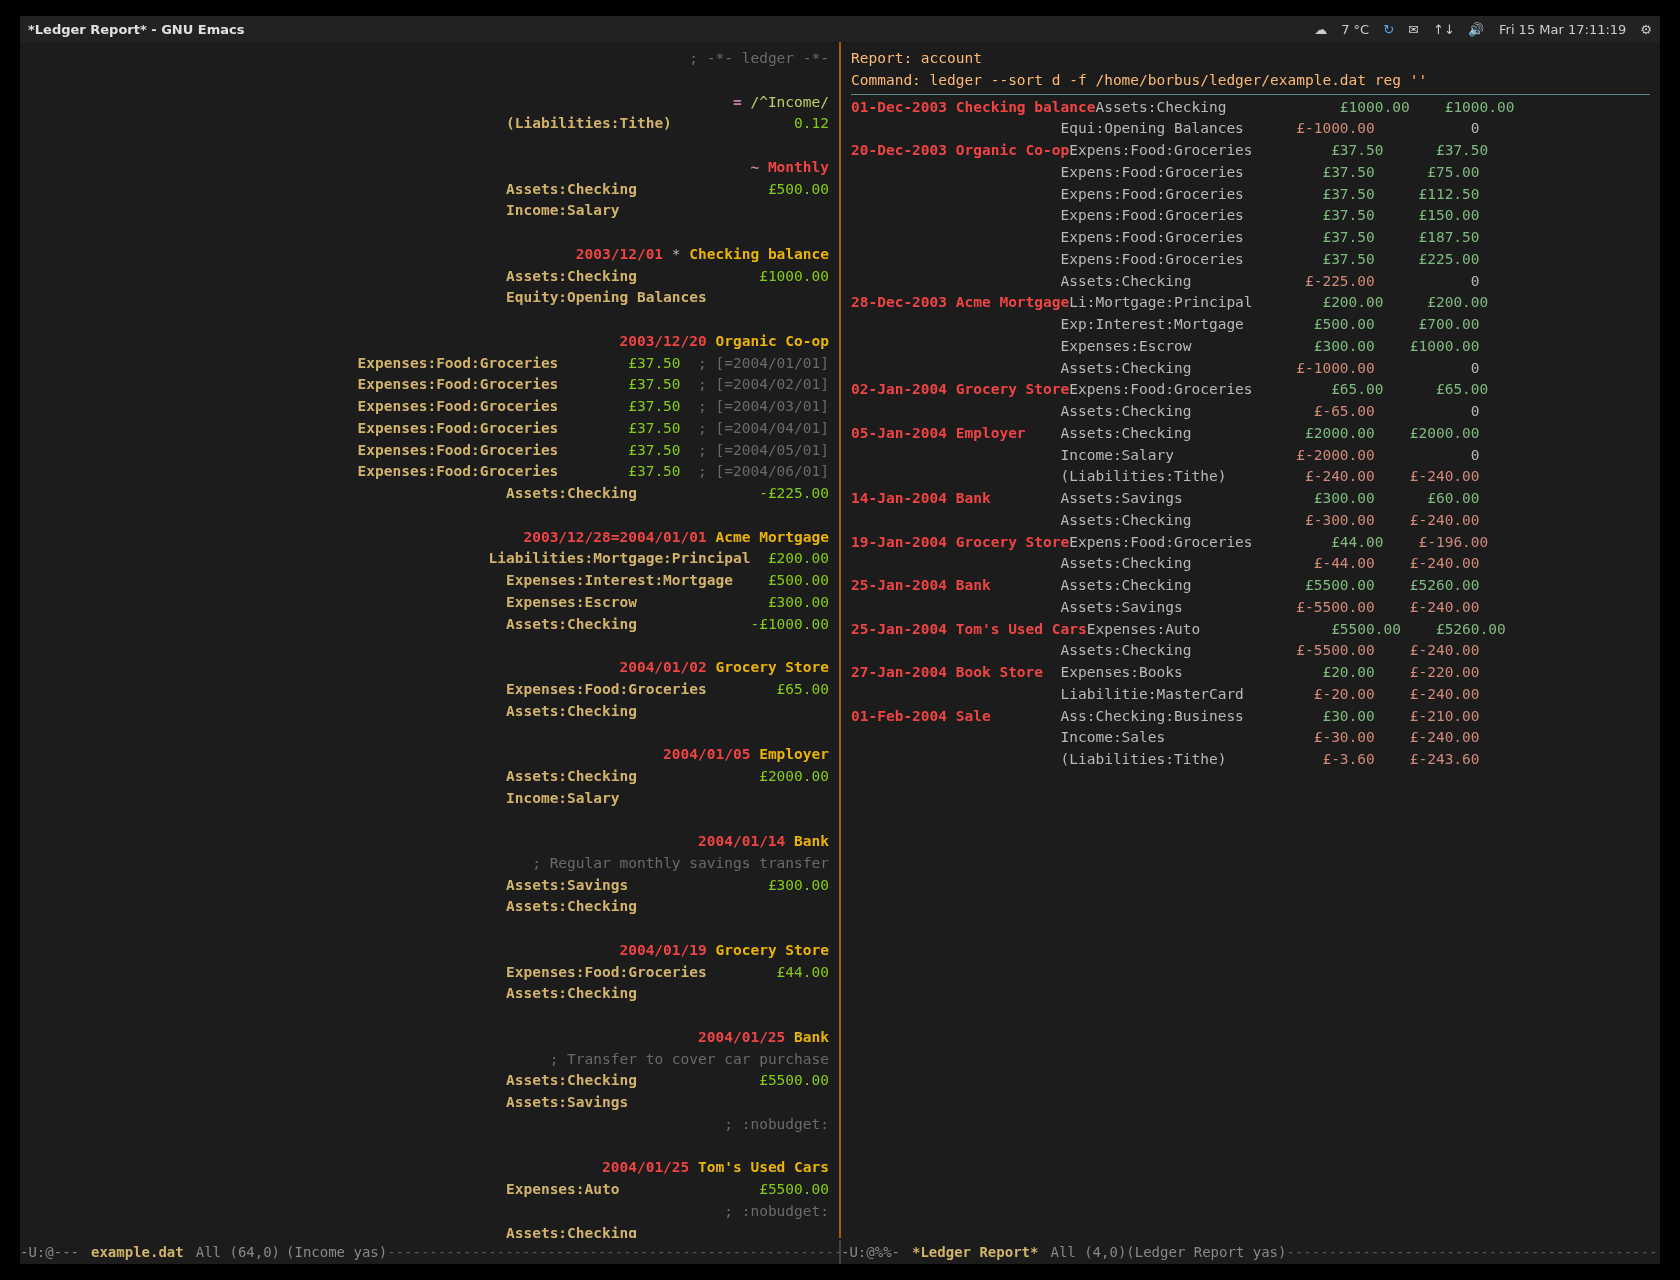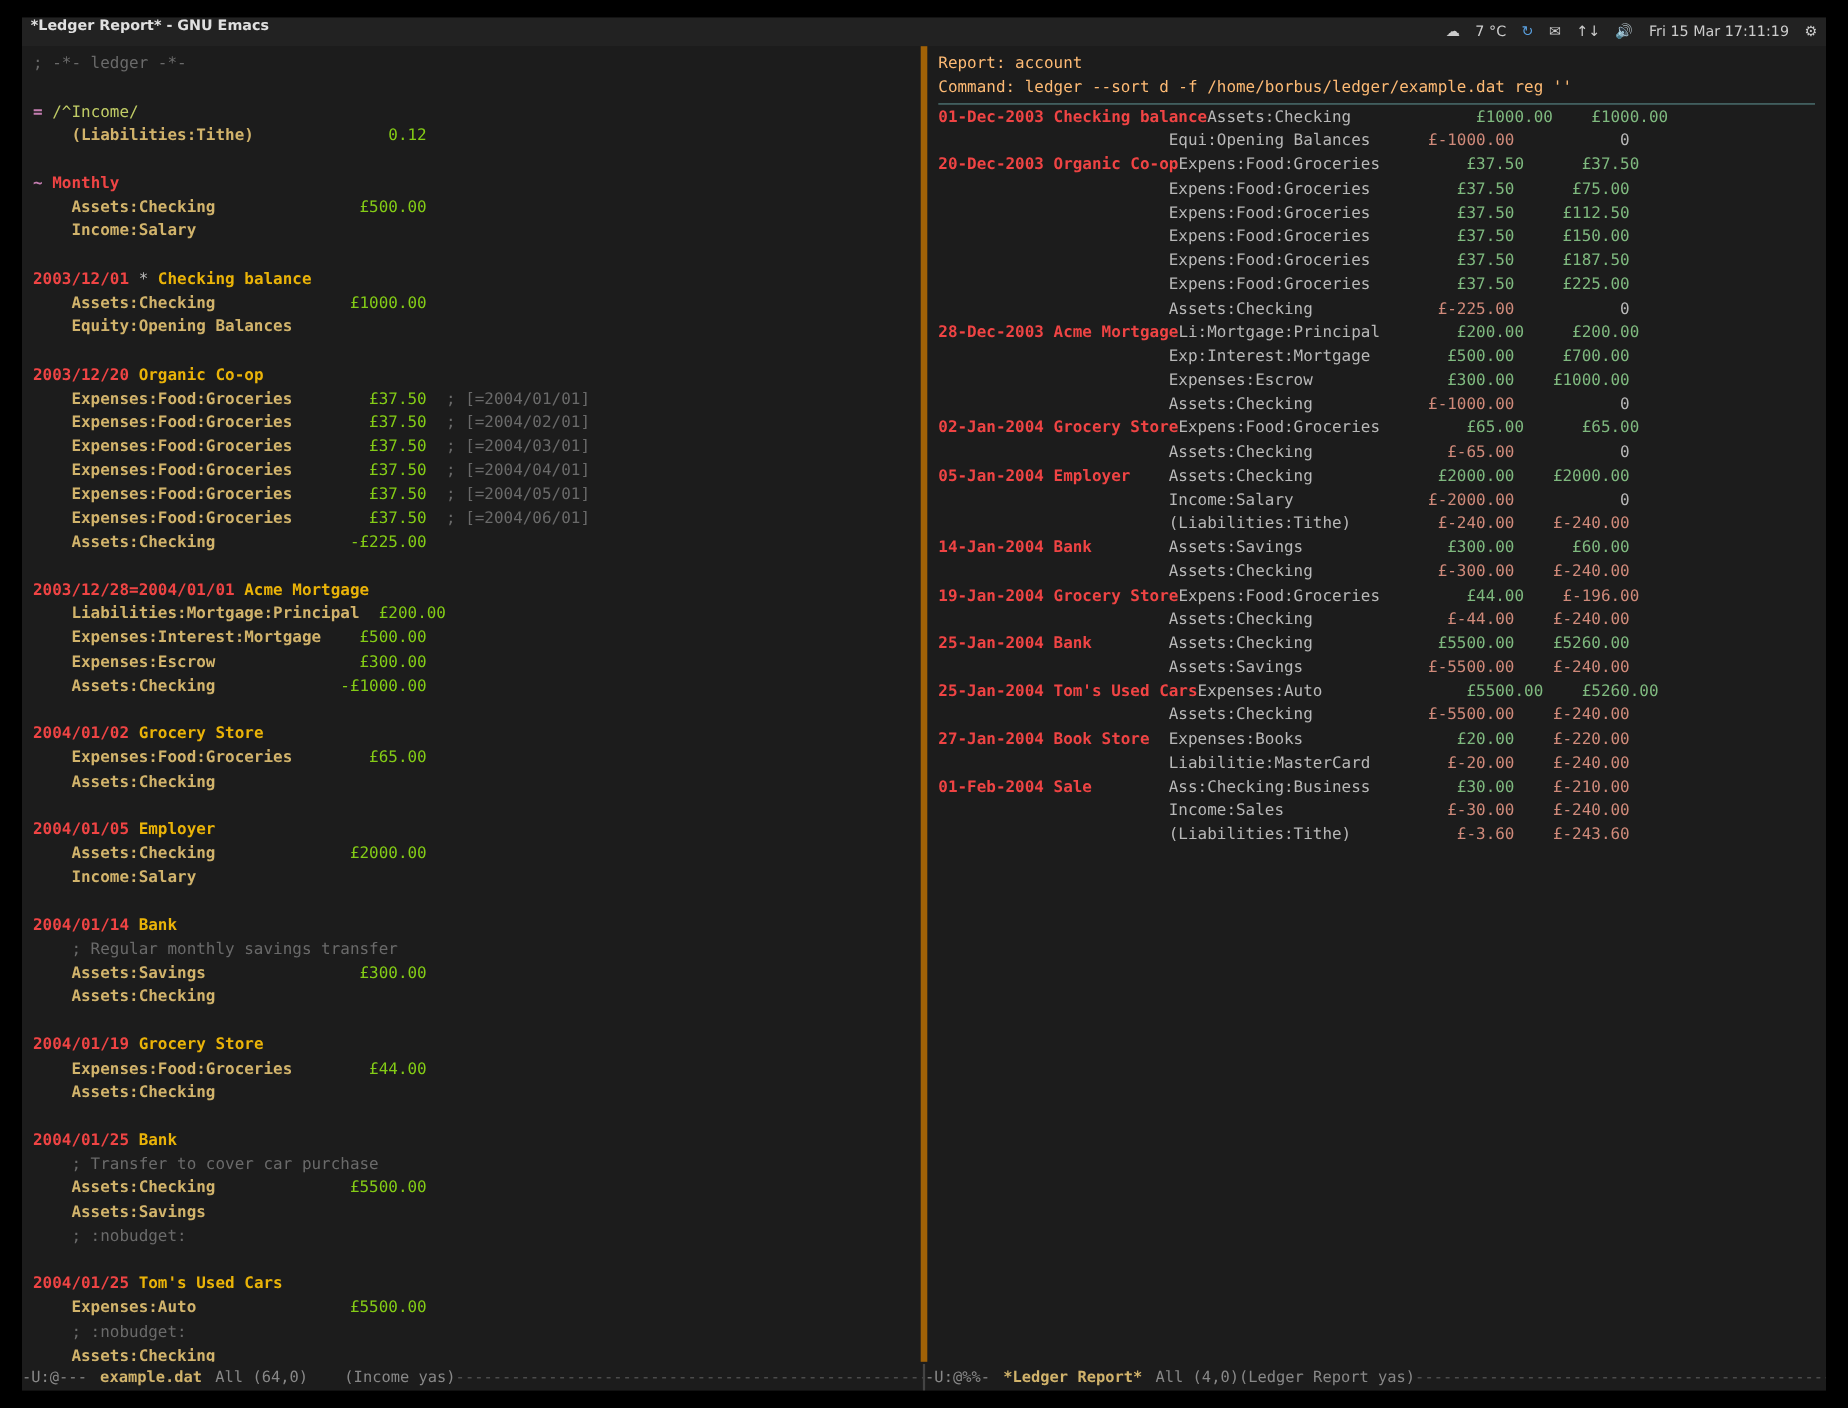--- a/index.html
+++ b/index.html
@@ -1,23 +1,23 @@
 <!DOCTYPE html>
 <html><head>
 <meta charset="utf-8">
 <style>
   html,body{margin:0;padding:0;background:#000;width:1680px;height:1280px;overflow:hidden;font-family:"DejaVu Sans Mono","Courier New",monospace;font-size:14.5px;color:#b8b8b8;}
   .frame{background:#1c1c1c;position:absolute;left:20px;top:16px;right:20px;bottom:16px;}
-  .titlebar{height:26px;background:#222;color:#ddd;font-family:"DejaVu Sans",Arial,sans-serif;font-size:13px;display:flex;padding:0 8px;justify-content:space-between;}
+  .titlebar{height:26px;background:#222;color:#ddd;font-family:"DejaVu Sans",Arial,sans-serif;font-size:13px;display:flex;align-items:center;padding:0 8px;justify-content:space-between;}
   .titlebar .left{font-weight:bold;color:#e0e0e0;}
   .tray{display:flex;align-items:center;gap:14px;color:#ccc;}
   .tray .ic{display:inline-block;}
   .content{display:flex;position:absolute;top:26px;bottom:26px;left:0;right:0;}
   .pane{flex:1;overflow:hidden;padding:6px 10px;line-height:1.5;white-space:pre;}
-  .pane.left{border-right:6px solid #a16207;}
+  .pane.left{border-right:2px solid #a16207;text-align:right;}
   .modeline{position:absolute;bottom:0;left:0;right:0;height:24px;background:#1c1c1c;display:flex;font-size:14px;color:#888;}
   .ml-half{flex:1;display:flex;align-items:center;overflow:hidden;white-space:nowrap;}
   .ml-half.left{border-right:2px solid #444;}
   .ml-buf{color:#d1b36b;font-weight:bold;margin:0 12px;}
   .ml-dash{color:#555;flex:1;overflow:hidden;}
   .date{color:#ef4444;font-weight:bold;}
   .payee{color:#eab308;font-weight:bold;}
   .acct{color:#d1b36b;font-weight:bold;}
   .amt{color:#84cc16;}
   .cmt{color:#6a6a6a;}
@@ -51,21 +51,21 @@
 
   <div class="content">
     <div class="pane left" id="left-pane"><div class="row cmt">; -*- ledger -*-</div><div class="row">&nbsp;</div><div class="row"><span class="op">=</span> <span class="idx">/^Income/</span></div><div class="row">    <span class="acct">(Liabilities:Tithe)         </span><span class="amt">     0.12</span></div><div class="row">&nbsp;</div><div class="row"><span class="op">~</span> <span class="date">Monthly</span></div><div class="row">    <span class="acct">Assets:Checking             </span><span class="amt">  £500.00</span></div><div class="row">    <span class="acct">Income:Salary               </span><span class="amt">         </span></div><div class="row">&nbsp;</div><div class="row"><span class="date">2003/12/01</span> * <span class="payee">Checking balance</span></div><div class="row">    <span class="acct">Assets:Checking             </span><span class="amt"> £1000.00</span></div><div class="row">    <span class="acct">Equity:Opening Balances     </span><span class="amt">         </span></div><div class="row">&nbsp;</div><div class="row"><span class="date">2003/12/20</span> <span class="payee">Organic Co-op</span></div><div class="row">    <span class="acct">Expenses:Food:Groceries     </span><span class="amt">   £37.50</span>  <span class="cmt">; [=2004/01/01]</span></div><div class="row">    <span class="acct">Expenses:Food:Groceries     </span><span class="amt">   £37.50</span>  <span class="cmt">; [=2004/02/01]</span></div><div class="row">    <span class="acct">Expenses:Food:Groceries     </span><span class="amt">   £37.50</span>  <span class="cmt">; [=2004/03/01]</span></div><div class="row">    <span class="acct">Expenses:Food:Groceries     </span><span class="amt">   £37.50</span>  <span class="cmt">; [=2004/04/01]</span></div><div class="row">    <span class="acct">Expenses:Food:Groceries     </span><span class="amt">   £37.50</span>  <span class="cmt">; [=2004/05/01]</span></div><div class="row">    <span class="acct">Expenses:Food:Groceries     </span><span class="amt">   £37.50</span>  <span class="cmt">; [=2004/06/01]</span></div><div class="row">    <span class="acct">Assets:Checking             </span><span class="amt"> -£225.00</span></div><div class="row">&nbsp;</div><div class="row"><span class="date">2003/12/28=2004/01/01</span> <span class="payee">Acme Mortgage</span></div><div class="row">    <span class="acct">Liabilities:Mortgage:Principal</span><span class="amt">  £200.00</span></div><div class="row">    <span class="acct">Expenses:Interest:Mortgage  </span><span class="amt">  £500.00</span></div><div class="row">    <span class="acct">Expenses:Escrow             </span><span class="amt">  £300.00</span></div><div class="row">    <span class="acct">Assets:Checking             </span><span class="amt">-£1000.00</span></div><div class="row">&nbsp;</div><div class="row"><span class="date">2004/01/02</span> <span class="payee">Grocery Store</span></div><div class="row">    <span class="acct">Expenses:Food:Groceries     </span><span class="amt">   £65.00</span></div><div class="row">    <span class="acct">Assets:Checking             </span><span class="amt">         </span></div><div class="row">&nbsp;</div><div class="row"><span class="date">2004/01/05</span> <span class="payee">Employer</span></div><div class="row">    <span class="acct">Assets:Checking             </span><span class="amt"> £2000.00</span></div><div class="row">    <span class="acct">Income:Salary               </span><span class="amt">         </span></div><div class="row">&nbsp;</div><div class="row"><span class="date">2004/01/14</span> <span class="payee">Bank</span></div><div class="row cmt">    ; Regular monthly savings transfer</div><div class="row">    <span class="acct">Assets:Savings              </span><span class="amt">  £300.00</span></div><div class="row">    <span class="acct">Assets:Checking             </span><span class="amt">         </span></div><div class="row">&nbsp;</div><div class="row"><span class="date">2004/01/19</span> <span class="payee">Grocery Store</span></div><div class="row">    <span class="acct">Expenses:Food:Groceries     </span><span class="amt">   £44.00</span></div><div class="row">    <span class="acct">Assets:Checking             </span><span class="amt">         </span></div><div class="row">&nbsp;</div><div class="row"><span class="date">2004/01/25</span> <span class="payee">Bank</span></div><div class="row cmt">    ; Transfer to cover car purchase</div><div class="row">    <span class="acct">Assets:Checking             </span><span class="amt"> £5500.00</span></div><div class="row">    <span class="acct">Assets:Savings              </span><span class="amt">         </span></div><div class="row cmt">    ; :nobudget:</div><div class="row">&nbsp;</div><div class="row"><span class="date">2004/01/25</span> <span class="payee">Tom's Used Cars</span></div><div class="row">    <span class="acct">Expenses:Auto               </span><span class="amt"> £5500.00</span></div><div class="row cmt">    ; :nobudget:</div><div class="row">    <span class="acct">Assets:Checking             </span><span class="amt">         </span></div></div>
     <div class="pane right" id="right-pane"><div class="row rhdr">Report: account</div><div class="row rhdr">Command: ledger --sort d -f /home/borbus/ledger/example.dat reg ''</div><div class="hr"></div><div class="row"><span class="date">01-Dec-2003 Checking balance</span><span>Assets:Checking         </span><span class="pos">    £1000.00</span>  <span class="pos">  £1000.00</span></div><div class="row"><span class="date">                        </span><span>Equi:Opening Balances   </span><span class="neg">   £-1000.00</span>  <span class="zero">         0</span></div><div class="row"><span class="date">20-Dec-2003 Organic Co-op</span><span>Expens:Food:Groceries   </span><span class="pos">      £37.50</span>  <span class="pos">    £37.50</span></div><div class="row"><span class="date">                        </span><span>Expens:Food:Groceries   </span><span class="pos">      £37.50</span>  <span class="pos">    £75.00</span></div><div class="row"><span class="date">                        </span><span>Expens:Food:Groceries   </span><span class="pos">      £37.50</span>  <span class="pos">   £112.50</span></div><div class="row"><span class="date">                        </span><span>Expens:Food:Groceries   </span><span class="pos">      £37.50</span>  <span class="pos">   £150.00</span></div><div class="row"><span class="date">                        </span><span>Expens:Food:Groceries   </span><span class="pos">      £37.50</span>  <span class="pos">   £187.50</span></div><div class="row"><span class="date">                        </span><span>Expens:Food:Groceries   </span><span class="pos">      £37.50</span>  <span class="pos">   £225.00</span></div><div class="row"><span class="date">                        </span><span>Assets:Checking         </span><span class="neg">    £-225.00</span>  <span class="zero">         0</span></div><div class="row"><span class="date">28-Dec-2003 Acme Mortgage</span><span>Li:Mortgage:Principal   </span><span class="pos">     £200.00</span>  <span class="pos">   £200.00</span></div><div class="row"><span class="date">                        </span><span>Exp:Interest:Mortgage   </span><span class="pos">     £500.00</span>  <span class="pos">   £700.00</span></div><div class="row"><span class="date">                        </span><span>Expenses:Escrow         </span><span class="pos">     £300.00</span>  <span class="pos">  £1000.00</span></div><div class="row"><span class="date">                        </span><span>Assets:Checking         </span><span class="neg">   £-1000.00</span>  <span class="zero">         0</span></div><div class="row"><span class="date">02-Jan-2004 Grocery Store</span><span>Expens:Food:Groceries   </span><span class="pos">      £65.00</span>  <span class="pos">    £65.00</span></div><div class="row"><span class="date">                        </span><span>Assets:Checking         </span><span class="neg">     £-65.00</span>  <span class="zero">         0</span></div><div class="row"><span class="date">05-Jan-2004 Employer    </span><span>Assets:Checking         </span><span class="pos">    £2000.00</span>  <span class="pos">  £2000.00</span></div><div class="row"><span class="date">                        </span><span>Income:Salary           </span><span class="neg">   £-2000.00</span>  <span class="zero">         0</span></div><div class="row"><span class="date">                        </span><span>(Liabilities:Tithe)     </span><span class="neg">    £-240.00</span>  <span class="neg">  £-240.00</span></div><div class="row"><span class="date">14-Jan-2004 Bank        </span><span>Assets:Savings          </span><span class="pos">     £300.00</span>  <span class="pos">    £60.00</span></div><div class="row"><span class="date">                        </span><span>Assets:Checking         </span><span class="neg">    £-300.00</span>  <span class="neg">  £-240.00</span></div><div class="row"><span class="date">19-Jan-2004 Grocery Store</span><span>Expens:Food:Groceries   </span><span class="pos">      £44.00</span>  <span class="neg">  £-196.00</span></div><div class="row"><span class="date">                        </span><span>Assets:Checking         </span><span class="neg">     £-44.00</span>  <span class="neg">  £-240.00</span></div><div class="row"><span class="date">25-Jan-2004 Bank        </span><span>Assets:Checking         </span><span class="pos">    £5500.00</span>  <span class="pos">  £5260.00</span></div><div class="row"><span class="date">                        </span><span>Assets:Savings          </span><span class="neg">   £-5500.00</span>  <span class="neg">  £-240.00</span></div><div class="row"><span class="date">25-Jan-2004 Tom's Used Cars</span><span>Expenses:Auto           </span><span class="pos">    £5500.00</span>  <span class="pos">  £5260.00</span></div><div class="row"><span class="date">                        </span><span>Assets:Checking         </span><span class="neg">   £-5500.00</span>  <span class="neg">  £-240.00</span></div><div class="row"><span class="date">27-Jan-2004 Book Store  </span><span>Expenses:Books          </span><span class="pos">      £20.00</span>  <span class="neg">  £-220.00</span></div><div class="row"><span class="date">                        </span><span>Liabilitie:MasterCard   </span><span class="neg">     £-20.00</span>  <span class="neg">  £-240.00</span></div><div class="row"><span class="date">01-Feb-2004 Sale        </span><span>Ass:Checking:Business   </span><span class="pos">      £30.00</span>  <span class="neg">  £-210.00</span></div><div class="row"><span class="date">                        </span><span>Income:Sales            </span><span class="neg">     £-30.00</span>  <span class="neg">  £-240.00</span></div><div class="row"><span class="date">                        </span><span>(Liabilities:Tithe)     </span><span class="neg">      £-3.60</span>  <span class="neg">  £-243.60</span></div></div>
   </div>
 
   <div class="modeline">
     <div class="ml-half left">
       <span>-U:@---</span>
       <span class="ml-buf">example.dat</span>
-      <span style="margin-right:33px;">All (64,0)</span>
+      <span style="margin-right:6px;">All (64,0)</span>
       <span>(Income yas)</span>
       <span class="ml-dash">------------------------------------------------------------------------------------------------------------------</span>
     </div>
     <div class="ml-half">
       <span>-U:@%%-</span>
       <span class="ml-buf">*Ledger Report*</span>
       <span style="text-align:right;">All (4,0)</span>
       <span>(Ledger Report yas)</span>
       <span class="ml-dash">----------------------------------------------------------------------------------------------------------</span>
     </div>

